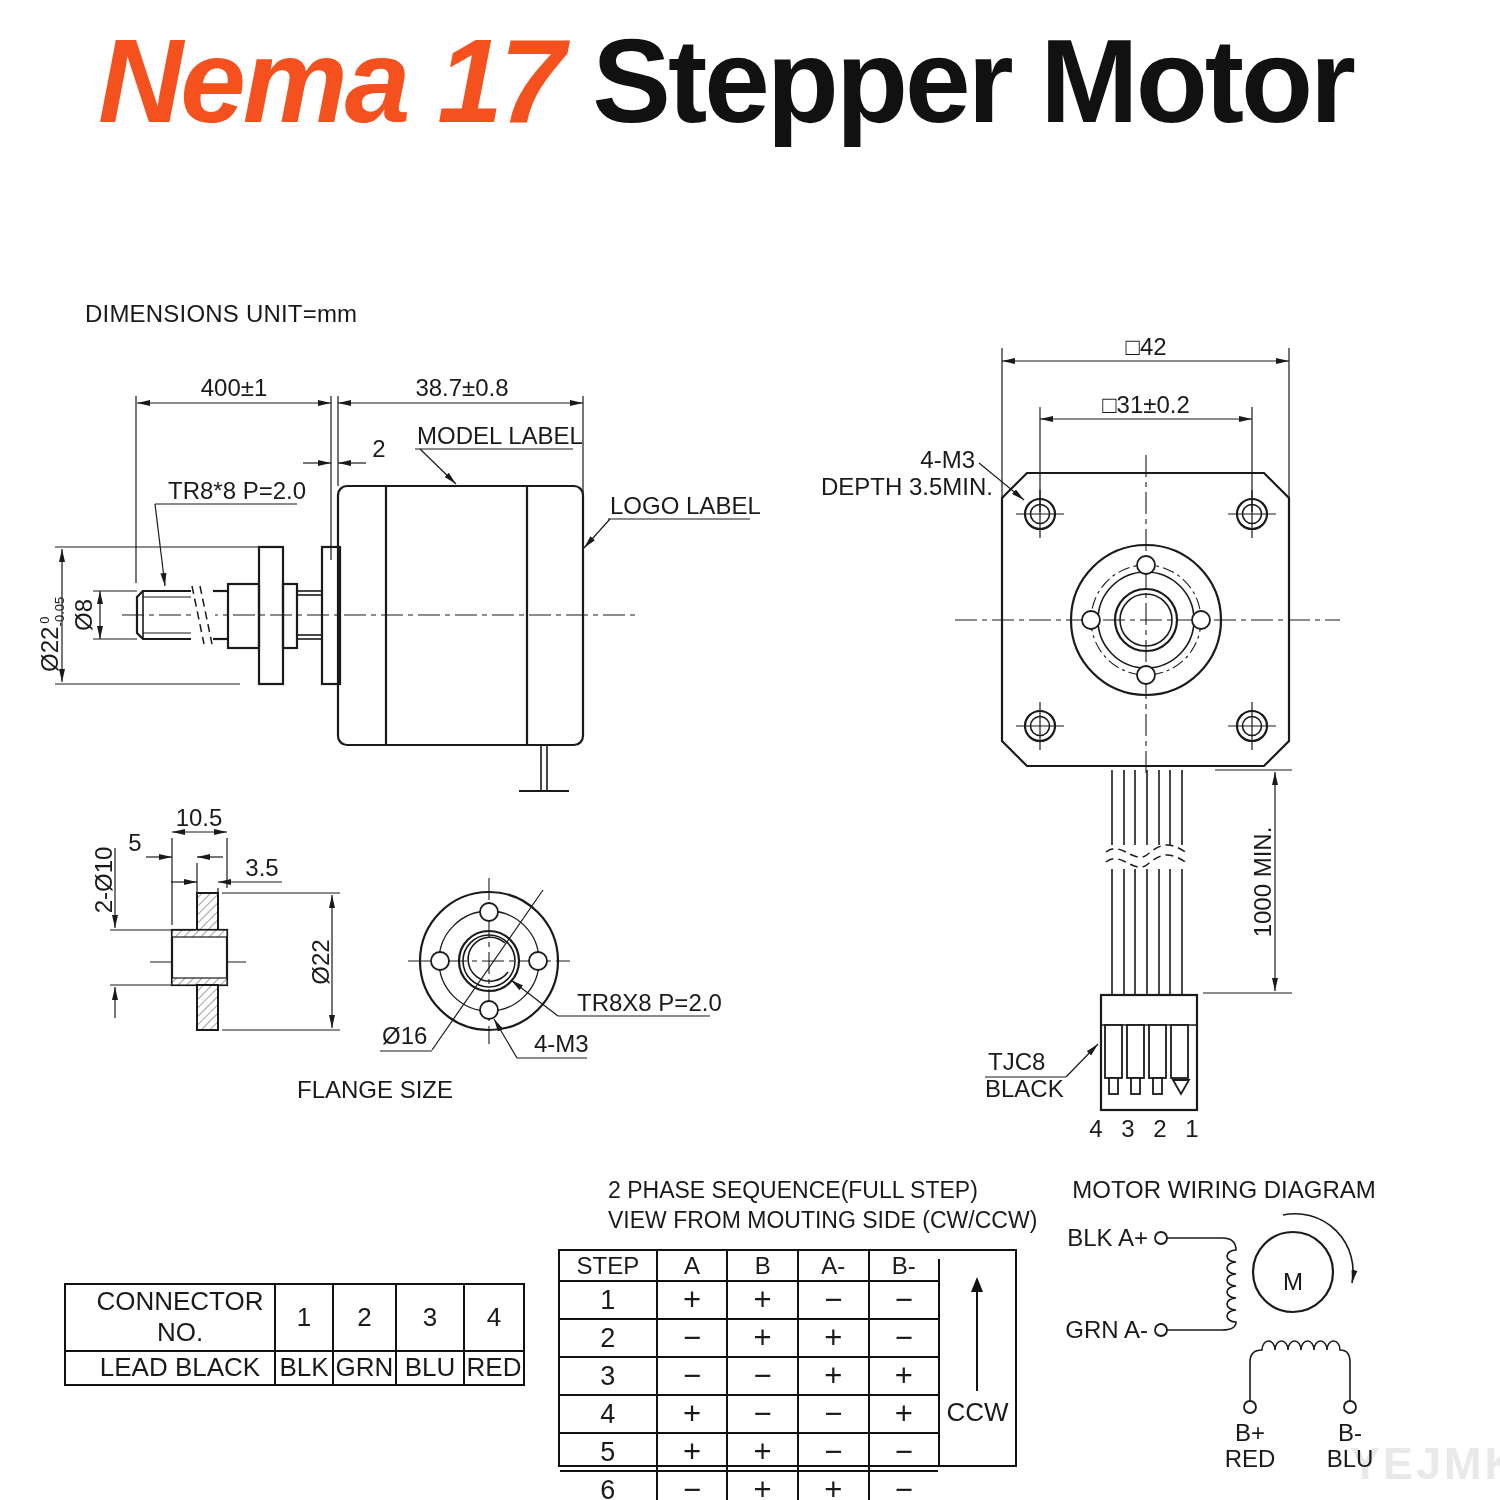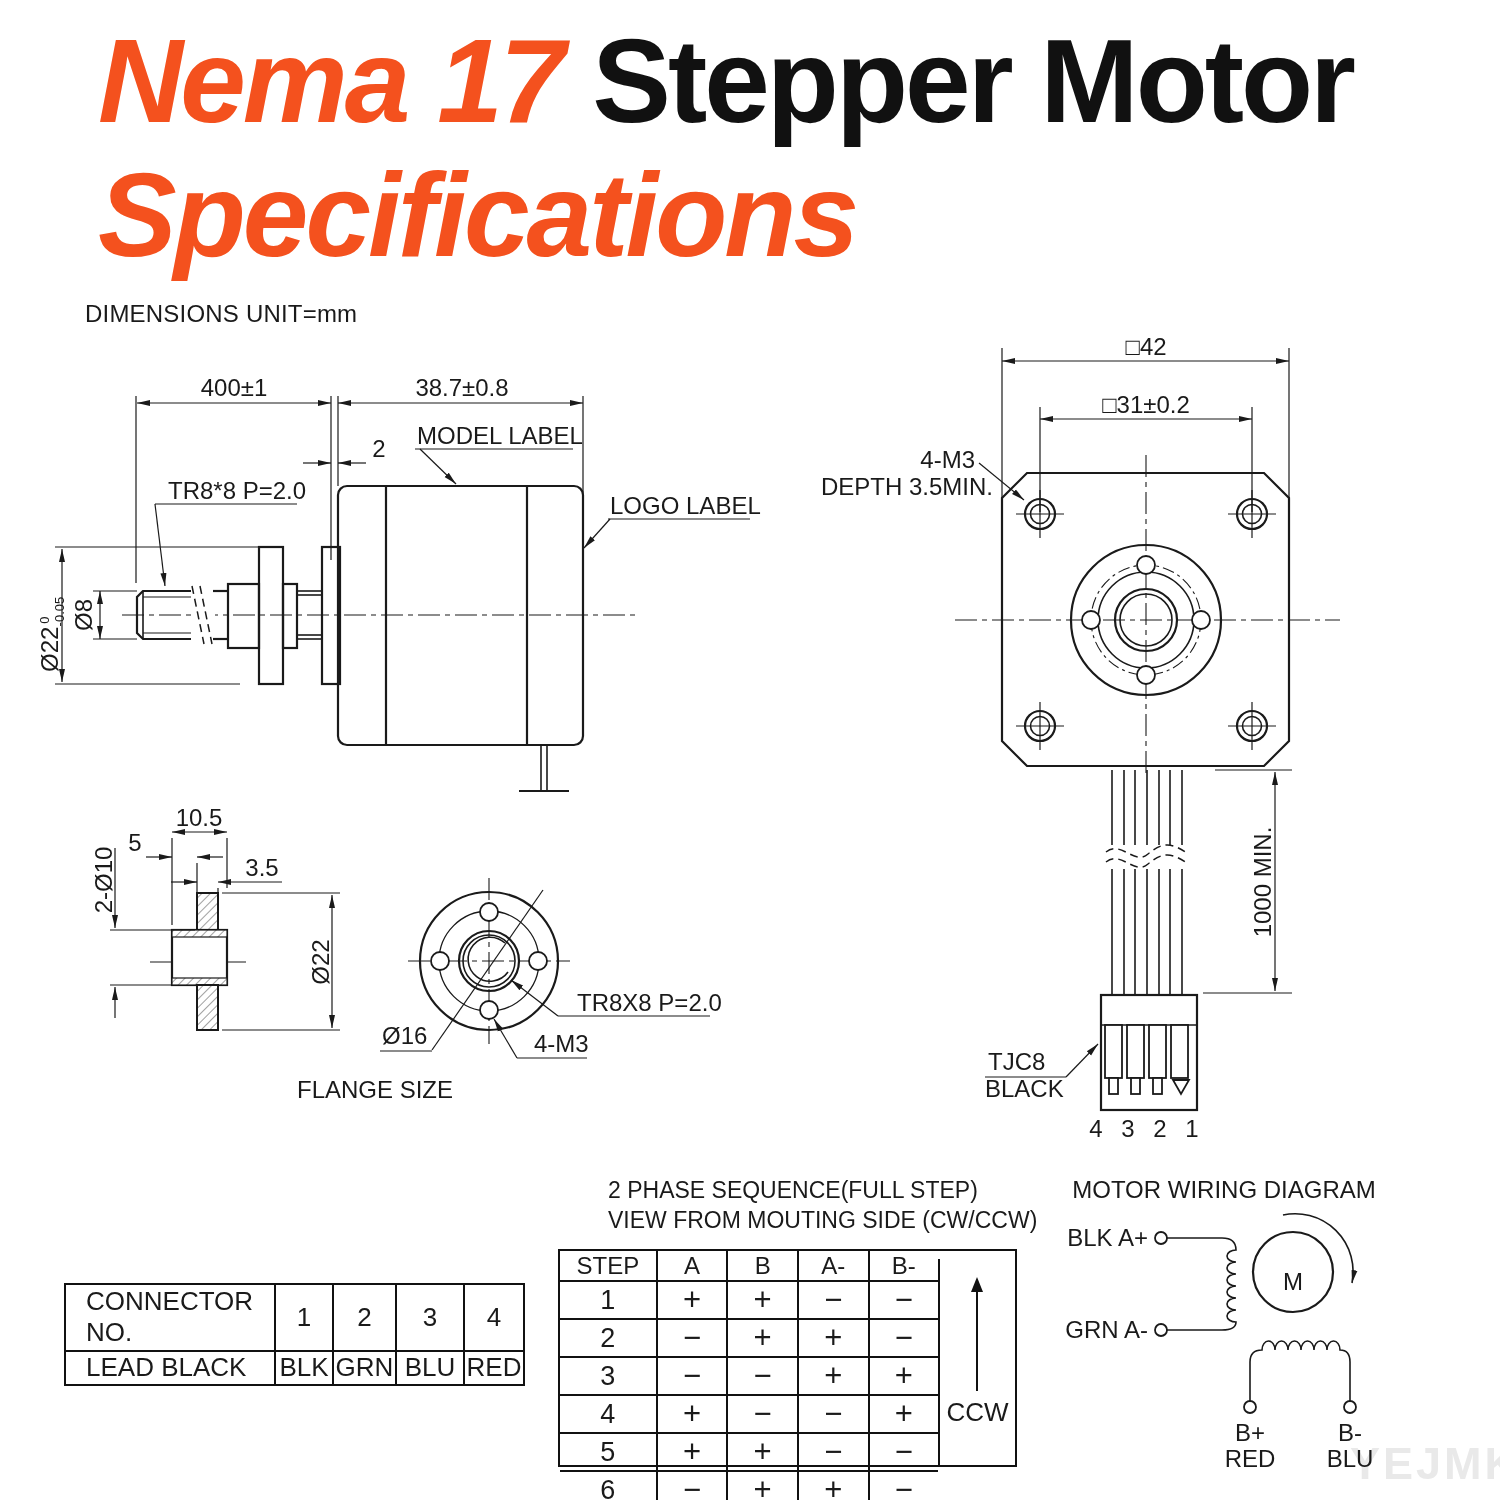--- a/index.html
+++ b/index.html
@@ -15,21 +15,21 @@
   .o{fill:none;stroke:#1a1a1a;stroke-width:2.2;}
   .o2{fill:none;stroke:#1a1a1a;stroke-width:1.6;}
   .d{fill:none;stroke:#1a1a1a;stroke-width:1.2;}
   .cl{fill:none;stroke:#1a1a1a;stroke-width:1.1;stroke-dasharray:22 5 5 5;}
   .bk{fill:none;stroke:#1a1a1a;stroke-width:1.5;stroke-dasharray:8 5;}
   .hw{fill:#fff;stroke:#1a1a1a;stroke-width:1.8;}
   
   .conn{position:absolute;left:64px;top:1283px;width:459px;height:103px;
         border-collapse:collapse;table-layout:fixed;}
   .conn td{border:2px solid #111;font-size:26px;text-align:center;padding:0;}
-  .conn td.lab{text-align:left;padding-left:20px;}
+  .conn td.lab{text-align:center;padding-left:20px;}
   
   .ptitles{position:absolute;left:560px;top:1175px;font-size:23px;line-height:30px;white-space:nowrap;margin-left:48px;}
   .phase{position:absolute;left:558px;top:1249px;width:459px;height:218px;
          border:2px solid #111;display:flex;box-sizing:border-box;}
   .pcw{width:58px;border-right:2px solid #111;position:relative;flex:none;}
   .pccw{width:75px;border-left:2px solid #111;position:relative;flex:none;margin-top:8px;}
   .pcw .lbl,.pccw .lbl{position:absolute;width:100%;text-align:center;font-size:26px;}
   .pcw .lbl{top:6px;} .pccw .lbl{top:138px;}
   .aline{position:absolute;width:2px;background:#111;}
   .ahead{position:absolute;width:0;height:0;border-left:6px solid transparent;border-right:6px solid transparent;}
@@ -51,21 +51,20 @@
 </style>
 </head>
 <body>
 
 <div class="page">
 
   <div class="wm">YEJMKJ</div>
 
   <div class="title">
     <div><span class="accent">Nema 17</span><span> Stepper Motor</span></div>
-    <div class="accent">Specifications</div>
   </div>
 
   <div class="units">DIMENSIONS UNIT=mm</div>
 
   <svg class="art" width="1500" height="1500" viewBox="0 0 1500 1500">
     <defs>
       <marker id="ah" viewBox="0 0 14 8" markerWidth="14" markerHeight="8" refX="13" refY="4" orient="auto-start-reverse" markerUnits="userSpaceOnUse">
         <path d="M13,4 L0,1 L0,7 Z" fill="#1a1a1a"></path>
       </marker>
       <pattern id="hx" patternUnits="userSpaceOnUse" width="6" height="6" patternTransform="rotate(45)">

